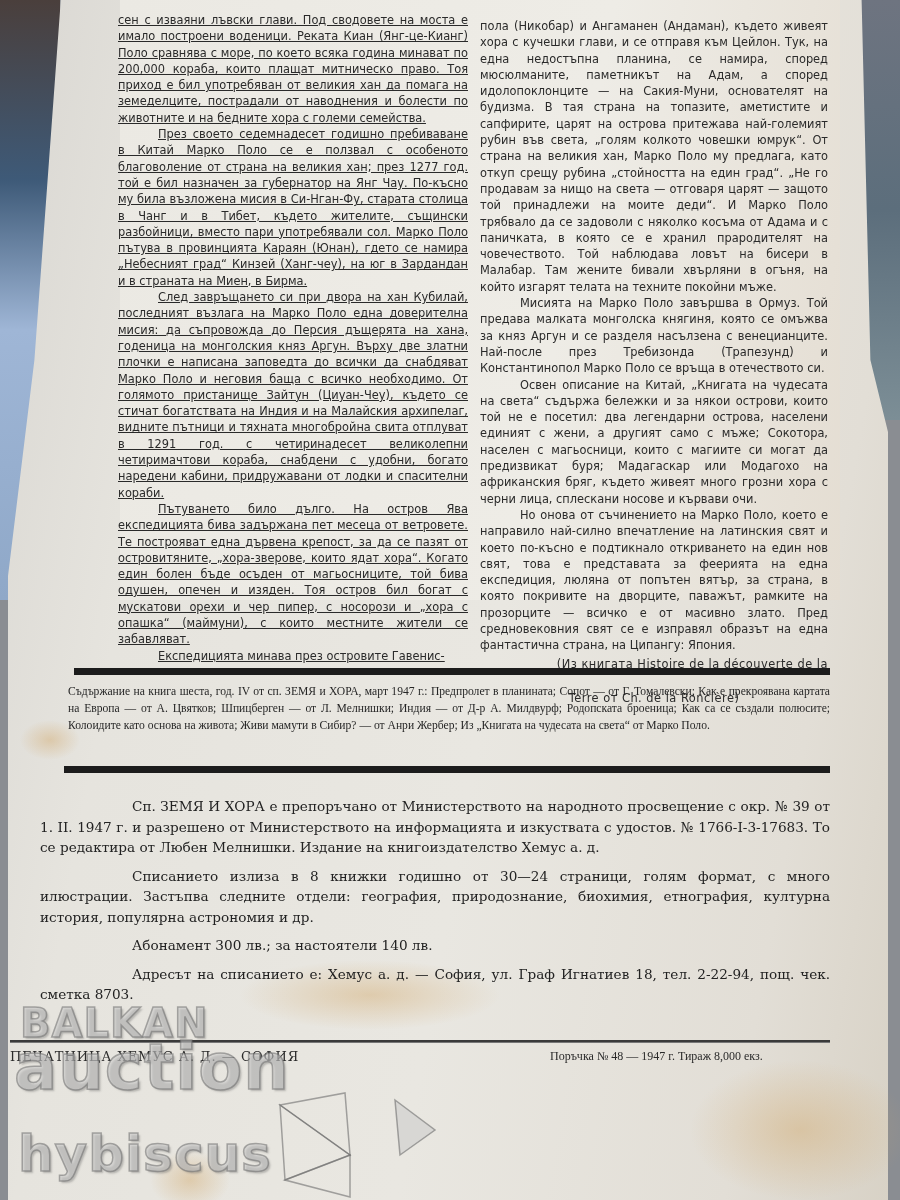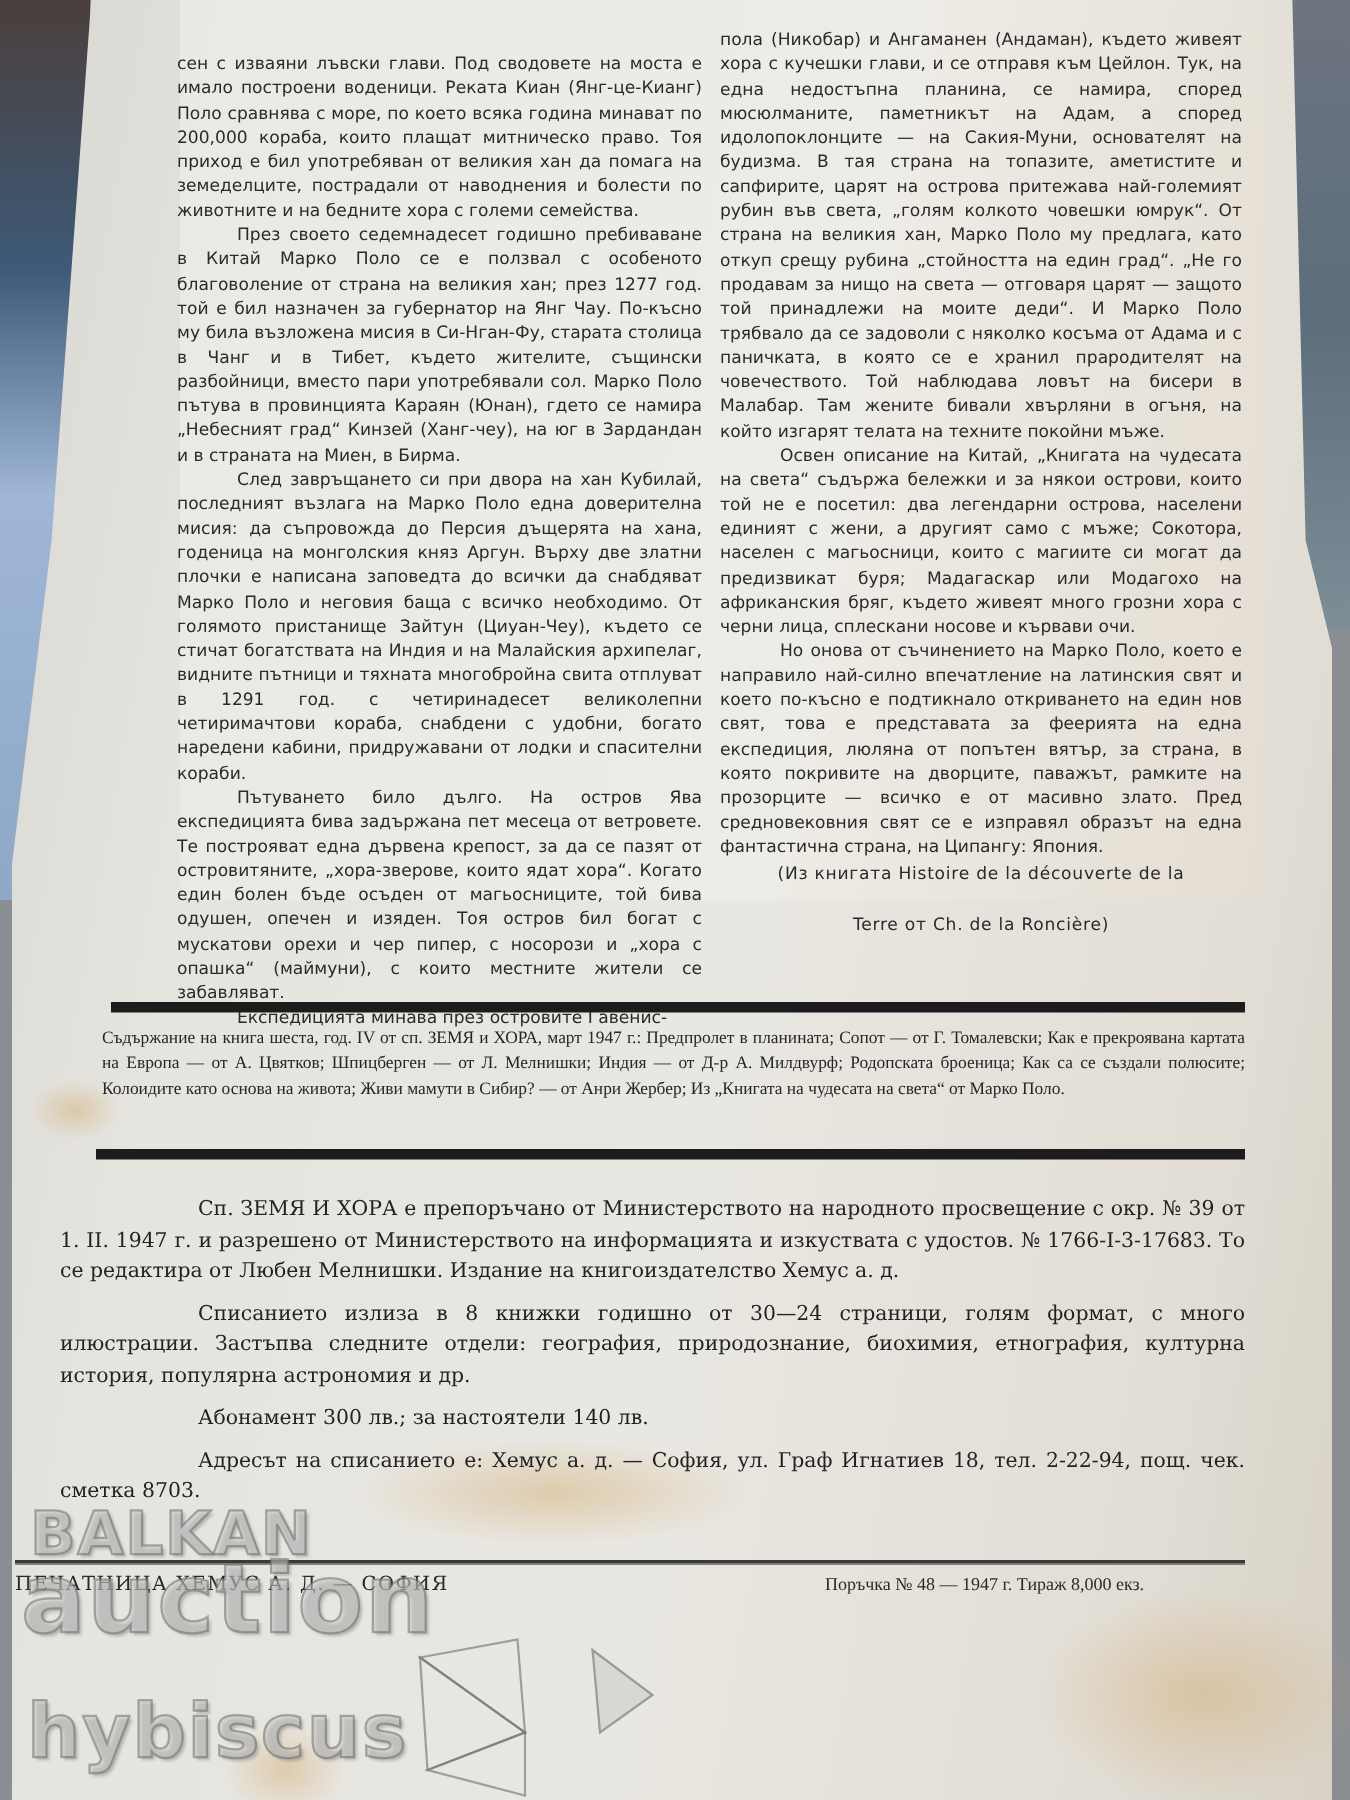--- a/index.html
+++ b/index.html
@@ -30,23 +30,23 @@
     position:absolute; border-radius:50%;
     background:radial-gradient(closest-side, rgba(210,170,110,0.45), rgba(210,170,110,0));
   }
   .col {
     position:absolute; color:#2a2a2a;
     font-family:"DejaVu Sans", sans-serif; font-size:11.4px; line-height:16.3px;
     text-align:justify;
   }
   .col p { margin:0; text-indent:0; }
   .col p.ind { text-indent:40px; }
-  .col-left { left:118px; top:34px; width:350px; }
+  .col-left { left:118px; top:12px; width:350px;text-decoration:underline; }
   .col-right { left:480px; top:18px; width:348px; }
-  .col-right .source { text-align:center; letter-spacing:0.5px; margin-top:2px; }
+  .col-right .source { text-align:right; letter-spacing:0.5px; margin-top:2px; }
   .rule {
     position:absolute; height:7px; background:#1c1c1c;
   }
   .contents {
     position:absolute; left:68px; top:683px; width:762px;
     font-family:Liberation Serif, serif; font-size:11.6px; line-height:17px;
     color:#262626; text-align:justify;
   }
   .imprint {
     position:absolute; left:40px; top:796px; width:790px;
@@ -94,20 +94,21 @@
 <div class="col col-left">
   <p>сен с изваяни лъвски глави. Под сводовете на моста е имало построени воденици. Реката Киан (Янг-це-Кианг) Поло сравнява с море, по което всяка година минават по 200,000 кораба, които плащат митническо право. Тоя приход е бил употребяван от великия хан да помага на земеделците, пострадали от наводнения и болести по животните и на бедните хора с големи семейства.</p>
   <p class="ind">През своето седемнадесет годишно пребиваване в Китай Марко Поло се е ползвал с особеното благоволение от страна на великия хан; през 1277 год. той е бил назначен за губернатор на Янг Чау. По-късно му била възложена мисия в Си-Нган-Фу, старата столица в Чанг и в Тибет, където жителите, същински разбойници, вместо пари употребявали сол. Марко Поло пътува в провинцията Караян (Юнан), гдето се намира „Небесният град“ Кинзей (Ханг-чеу), на юг в Зардандан и в страната на Миен, в Бирма.</p>
   <p class="ind">След завръщането си при двора на хан Кубилай, последният възлага на Марко Поло една доверителна мисия: да съпровожда до Персия дъщерята на хана, годеница на монголския княз Аргун. Върху две златни плочки е написана заповедта до всички да снабдяват Марко Поло и неговия баща с всичко необходимо. От голямото пристанище Зайтун (Циуан-Чеу), където се стичат богатствата на Индия и на Малайския архипелаг, видните пътници и тяхната многобройна свита отплуват в 1291 год. с четиринадесет великолепни четиримачтови кораба, снабдени с удобни, богато наредени кабини, придружавани от лодки и спасителни кораби.</p>
   <p class="ind">Пътуването било дълго. На остров Ява експедицията бива задържана пет месеца от ветровете. Те построяват една дървена крепост, за да се пазят от островитяните, „хора-зверове, които ядат хора“. Когато един болен бъде осъден от магьосниците, той бива одушен, опечен и изяден. Тоя остров бил богат с мускатови орехи и чер пипер, с носорози и „хора с опашка“ (маймуни), с които местните жители се забавляват.</p>
   <p class="ind">Експедицията минава през островите Гавенис-</p>
 </div>
 
 <div class="col col-right">
   <p>пола (Никобар) и Ангаманен (Андаман), където живеят хора с кучешки глави, и се отправя към Цейлон. Тук, на една недостъпна планина, се намира, според мюсюлманите, паметникът на Адам, а според идолопоклонците — на Сакия-Муни, основателят на будизма. В тая страна на топазите, аметистите и сапфирите, царят на острова притежава най-големият рубин във света, „голям колкото човешки юмрук“. От страна на великия хан, Марко Поло му предлага, като откуп срещу рубина „стойността на един град“. „Не го продавам за нищо на света — отговаря царят — защото той принадлежи на моите деди“. И Марко Поло трябвало да се задоволи с няколко косъма от Адама и с паничката, в която се е хранил прародителят на човечеството. Той наблюдава ловът на бисери в Малабар. Там жените бивали хвърляни в огъня, на който изгарят телата на техните покойни мъже.</p>
+  <p class="ind">Мисията на Марко Поло завършва в Ормуз. Той предава малката монголска княгиня, която се омъжва за княз Аргун и се разделя насълзена с венецианците. Най-после през Требизонда (Трапезунд) и Константинопол Марко Поло се връща в отечеството си.</p>
   <p class="ind">Освен описание на Китай, „Книгата на чудесата на света“ съдържа бележки и за някои острови, които той не е посетил: два легендарни острова, населени единият с жени, а другият само с мъже; Сокотора, населен с магьосници, които с магиите си могат да предизвикат буря; Мадагаскар или Модагохо на африканския бряг, където живеят много грозни хора с черни лица, сплескани носове и кървави очи.</p>
   <p class="ind">Но онова от съчинението на Марко Поло, което е направило най-силно впечатление на латинския свят и което по-късно е подтикнало откриването на един нов свят, това е представата за феерията на една експедиция, люляна от попътен вятър, за страна, в която покривите на дворците, паважът, рамките на прозорците — всичко е от масивно злато. Пред средновековния свят се е изправял образът на една фантастична страна, на Ципангу: Япония.</p>
   <p class="source">(Из книгата Histoire de la découverte de la</p>
   <p class="source" style="text-align:center;margin-top:18px;">Terre от Ch. de la Roncière)</p>
 </div>
 
 <div class="rule" style="left:74px;top:668px;width:756px;"></div>
 <div class="contents">
   <span>Съдържание на книга шеста, год. IV от сп. ЗЕМЯ и ХОРА, март 1947 г.: Предпролет в планината; Сопот — от Г. Томалевски; Как е прекроявана картата на Европа — от А. Цвятков; Шпицберген — от Л. Мелнишки; Индия — от Д-р А. Милдвурф; Родопската броеница; Как са се създали полюсите; Колоидите като основа на живота; Живи мамути в Сибир? — от Анри Жербер; Из „Книгата на чудесата на света“ от Марко Поло.</span>
 </div>

